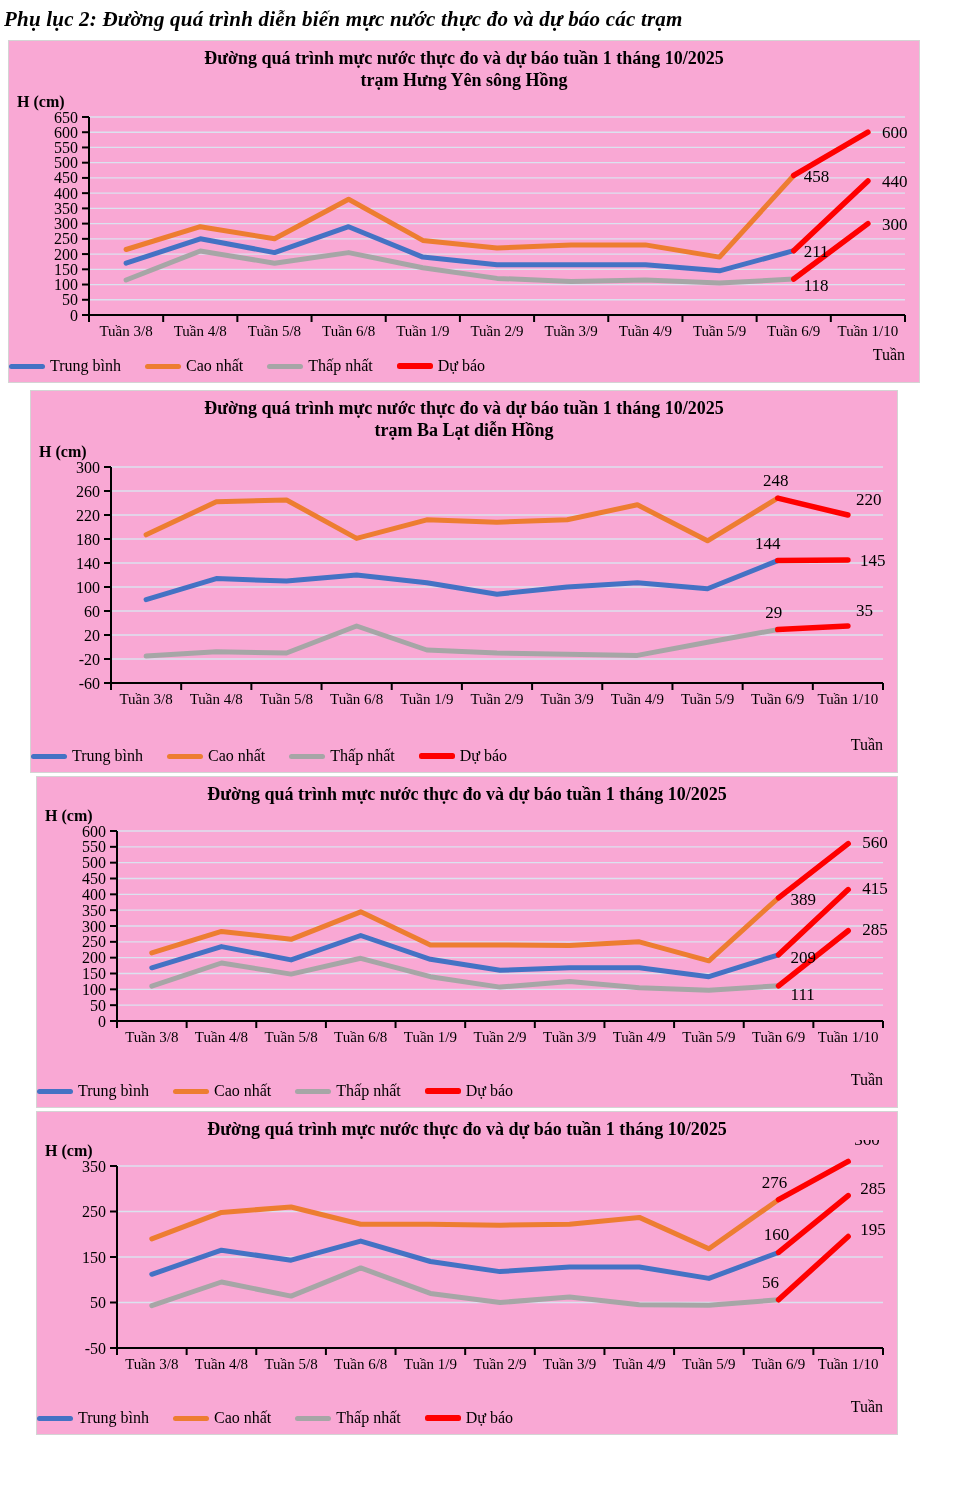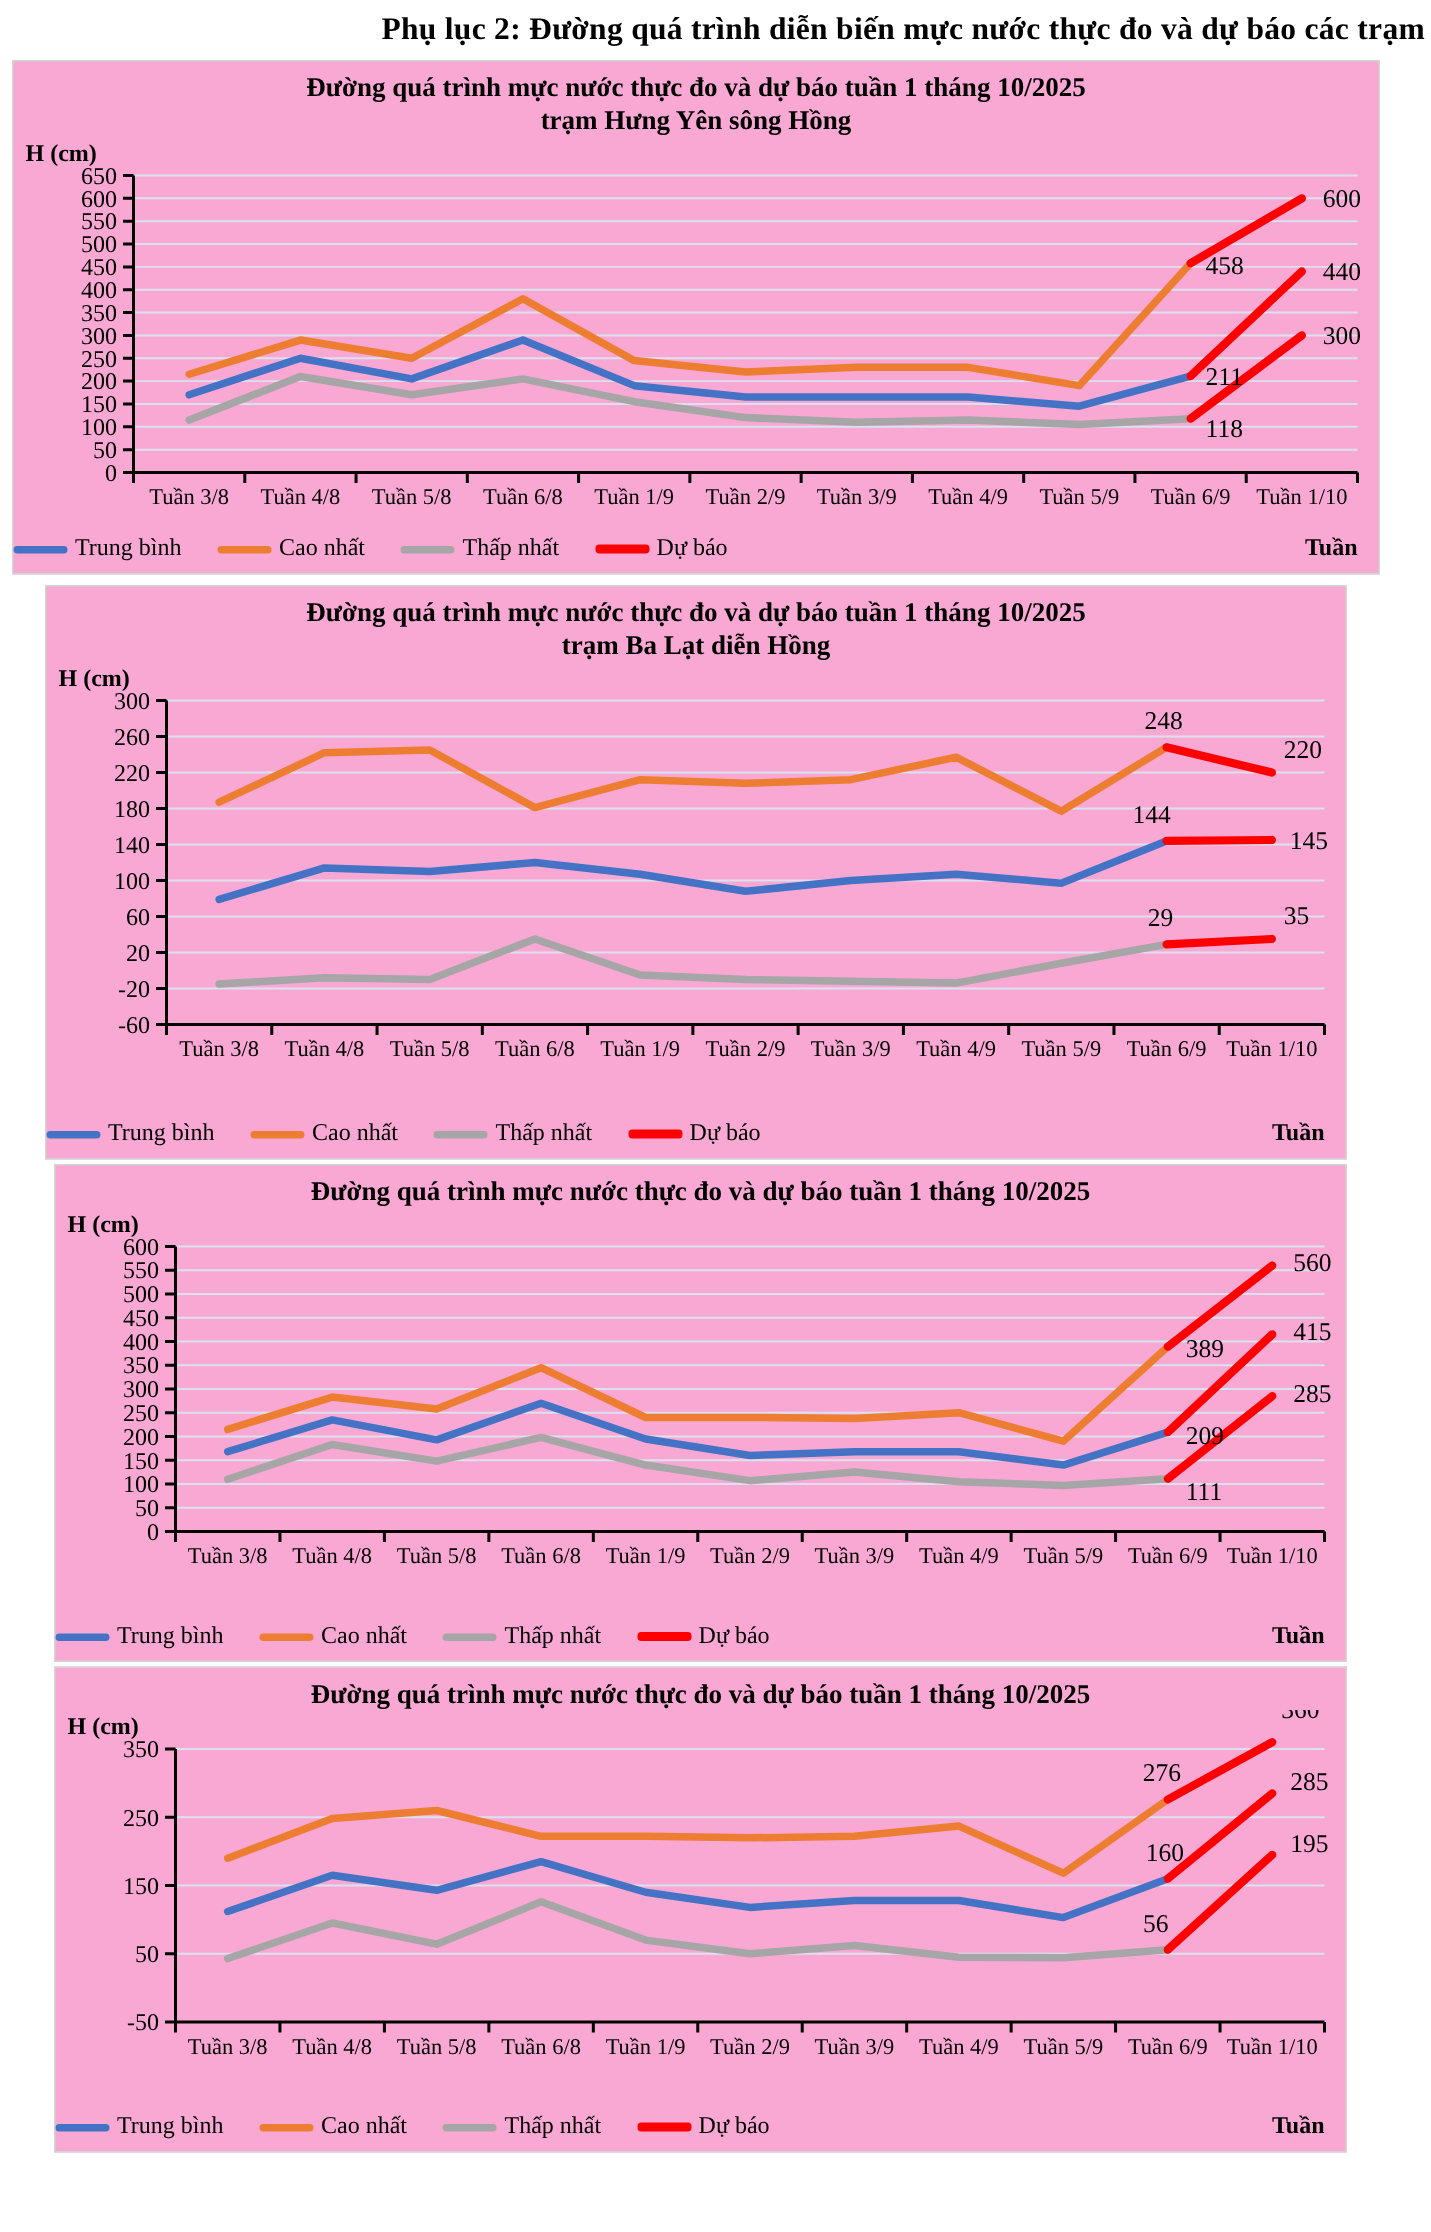--- a/index.html
+++ b/index.html
@@ -2,22 +2,22 @@
 <html><head>
 <meta charset="utf-8">
 <style>
   html,body{margin:0;padding:0;}
   body{
     width:954px;height:1488px;background:#ffffff;color:#000;
     font-family:"Liberation Serif","DejaVu Serif",serif;
     position:relative;overflow:hidden;
   }
   .page-title{
-    font-size:21px;font-weight:bold;text-align:right;
-    margin:7px 4px 8px 4px;letter-spacing:0.2px;
+    font-size:21px;font-weight:bold;text-align:left;
+    margin:7px 4px 8px 4px;letter-spacing:0.2px;font-style:italic;
   }
   .chart-box{
     background:#f9a8d4;border:1.5px solid #d4d4d4;box-sizing:border-box;
     display:flex;flex-direction:column;position:relative;
   }
   #box0{margin-left:8px;width:912px;height:343px;}
   #box1{margin-left:30px;width:868px;height:383px;margin-top:7px;}
   #box2{margin-left:36px;width:862px;height:332px;margin-top:3px;}
   #box3{margin-left:36px;width:862px;height:324px;margin-top:3px;}
   .chart-title{
@@ -26,21 +26,21 @@
   }
   svg.plot{display:block;flex:0 0 auto;}
   .legend{
     display:flex;align-items:center;gap:24px;
     font-size:16px;margin-top:auto;padding:2px 0 7px 0;position:relative;
   }
   .legend .item{display:flex;align-items:center;white-space:nowrap;}
   .legend .sw{display:inline-block;width:36px;height:5px;border-radius:2.5px;margin-right:5px;}
   .legend .sw.fc{height:6px;}
   .axis-name{
-    position:absolute;right:14px;bottom:7px;font-weight:bold;font-size:16px;
+    position:absolute;right:14px;bottom:18px;font-weight:normal;font-size:16px;
   }
 </style>
 </head>
 <body>
 
 <div class="page-title">Phụ lục 2: Đường quá trình diễn biến mực nước thực đo và dự báo các trạm</div>
 
 <div class="chart-box" id="box0">
   <div class="chart-title">
     <div>Đường quá trình mực nước thực đo và dự báo tuần 1 tháng 10/2025</div>

